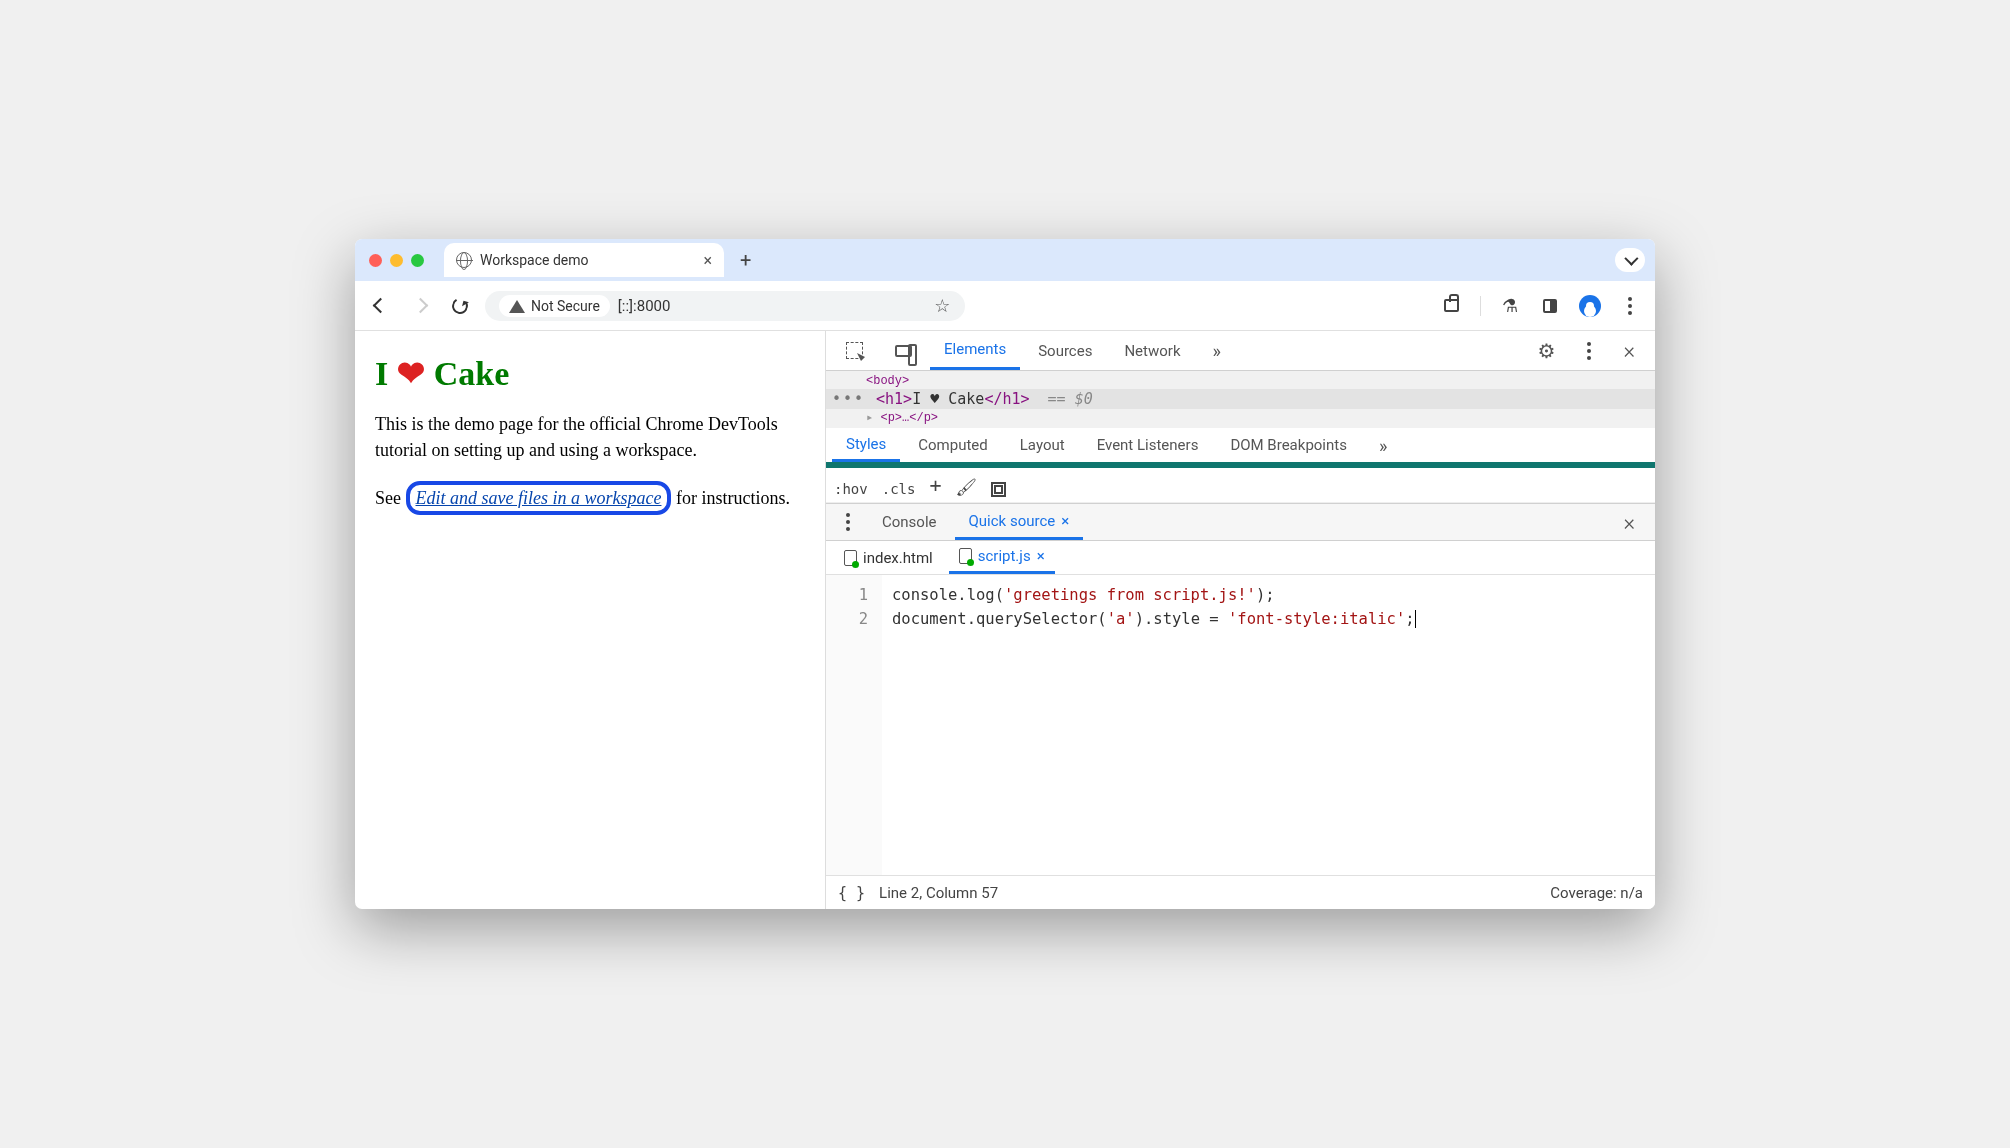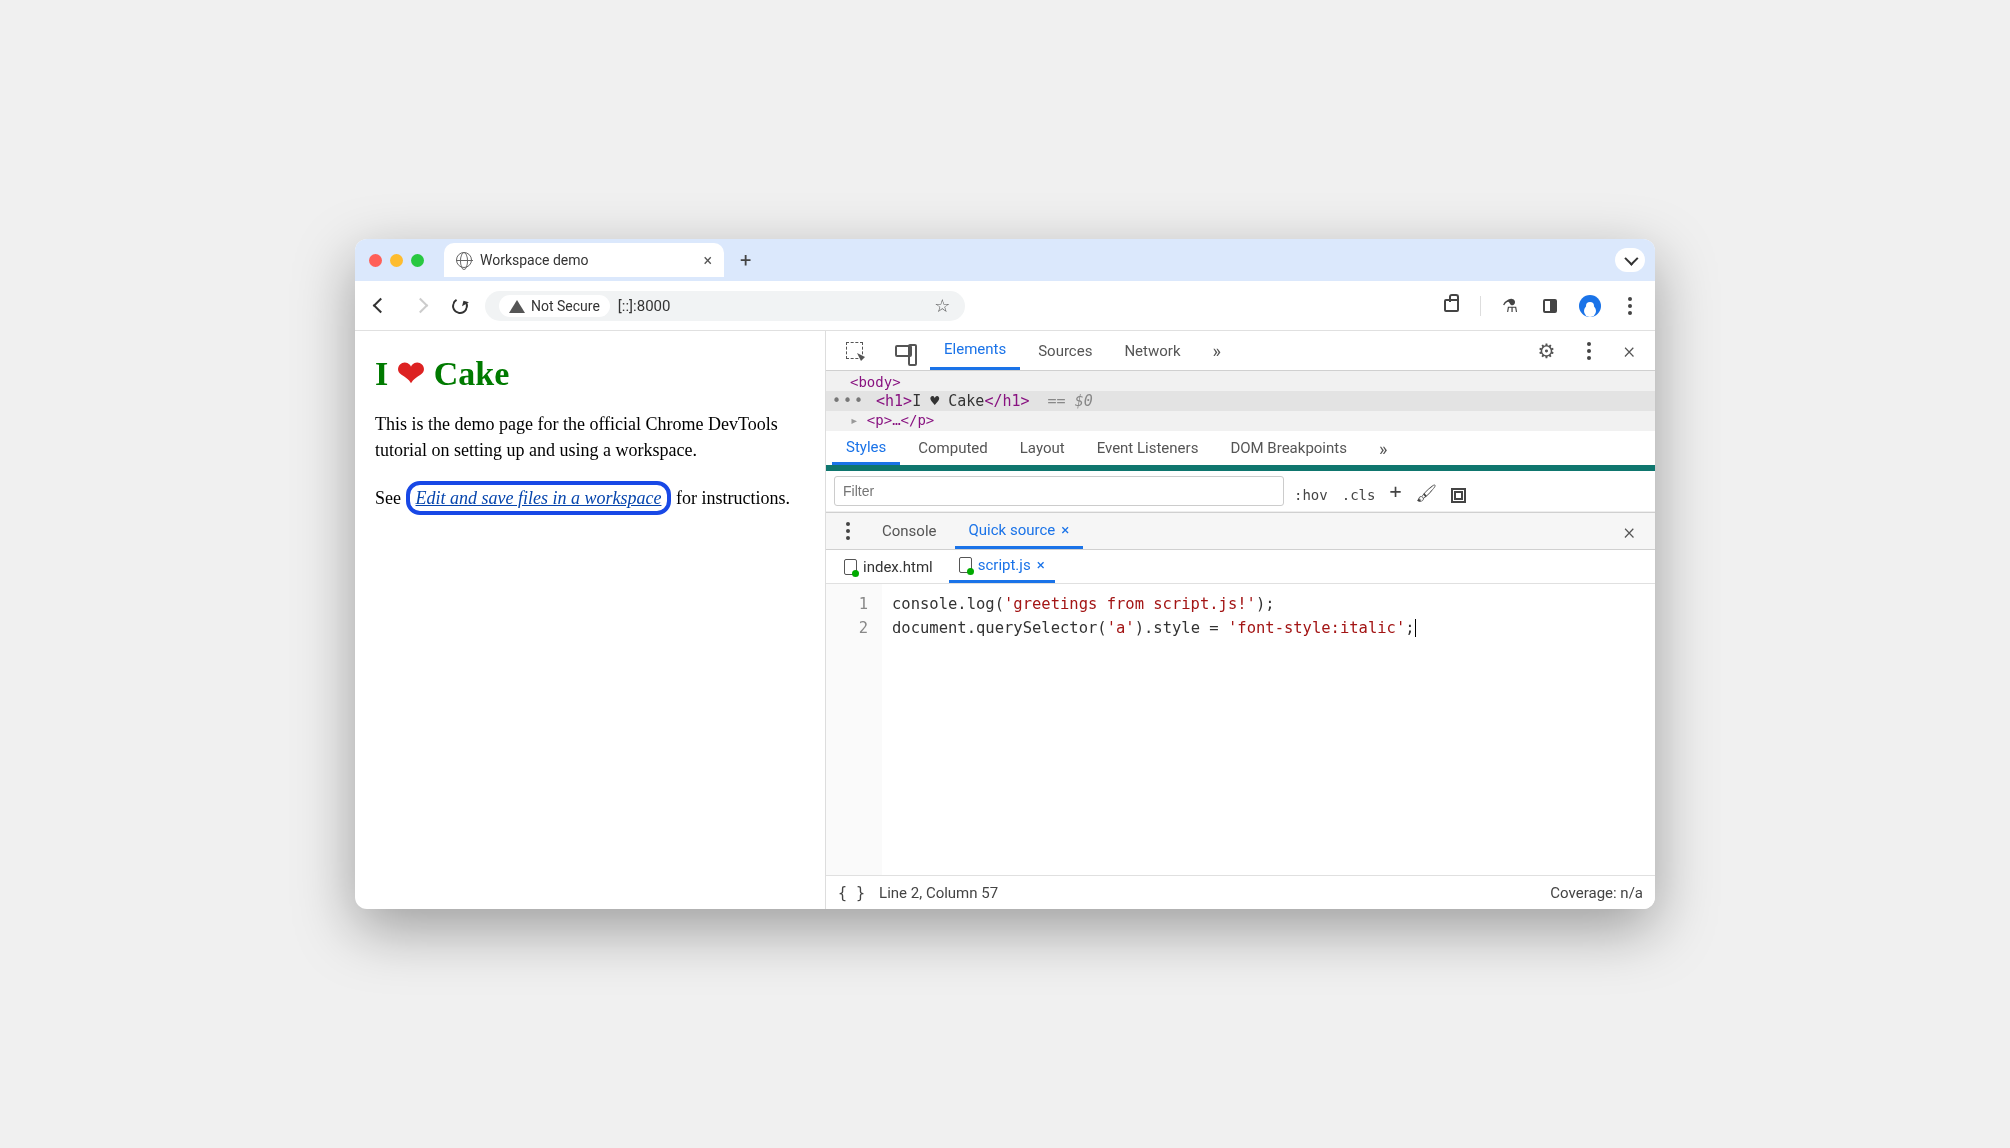--- a/index.html
+++ b/index.html
@@ -8,21 +8,21 @@
     background: #f0f0f0;
     display: flex;
     align-items: center;
     justify-content: center;
     min-height: 100vh;
   }
   .window {
     width: 1300px;
     height: 670px;
     background: #fff;
-    border-radius: 12px;
+    border-radius: 7px;
     overflow: hidden;
     box-shadow: 0 20px 60px rgba(0,0,0,0.35);
     display: flex;
     flex-direction: column;
   }
   
   .tabstrip {
     background: #dbe8fc;
     height: 42px;
     display: flex;
@@ -91,21 +91,21 @@
   .inspect-icon::after{content:'';position:absolute;bottom:-3px;right:-3px;width:8px;height:8px;background:#555;clip-path:polygon(0 0,100% 50%,50% 100%);}
   .device-icon{width:17px;height:12px;border:2px solid #555;border-radius:2px;position:relative;}
   .device-icon::after{content:'';position:absolute;right:-7px;top:-3px;width:5px;height:18px;border:2px solid #555;border-radius:2px;}
   .more-chev{font-size:18px;color:#555;}
   .dt-tabs .spacer{flex:1;}
   .gear{font-size:20px;}
   .x-icon{font-size:22px;font-weight:300;}
 
   .dom-view{background:#f1f1f1;padding:2px 0;font-family:Menlo,Consolas,monospace;font-size:15px;}
   .dom-line{padding:1px 14px 1px 50px;white-space:nowrap;position:relative;}
-  .dom-line.faded{color:#999;padding-left:24px;font-size:14px;}
+  .dom-line.faded{color:#999;padding-left:40px;font-size:12px;font-family:Liberation Mono, monospace;}
   .dom-line.sel{background:#e3e3e3;}
   .dom-line .dots{position:absolute;left:6px;color:#777;letter-spacing:2px;}
   .tag{color:#881280;}
   .eq{color:#888;font-style:italic;}
   .breadcrumb{display:flex;gap:18px;padding:6px 14px;border-top:1px solid #ddd;border-bottom:1px solid #ddd;font-size:16px;color:#a3154b;}
   .breadcrumb .bc{cursor:pointer;}
   .breadcrumb .bc.sel{background:#cfe3fb;padding:0 4px;}
 
   .styles-tabs{height:40px;display:flex;align-items:center;border-bottom:6px solid #0f766e;padding:0 6px;gap:4px;}
   .styles-row{display:flex;align-items:center;padding:5px 8px;gap:10px;border-bottom:1px solid #eee;}
@@ -248,21 +248,20 @@
       <div class="styles-tabs">
         <div class="dt-tab active">Styles</div>
         <div class="dt-tab">Computed</div>
         <div class="dt-tab">Layout</div>
         <div class="dt-tab">Event Listeners</div>
         <div class="dt-tab">DOM Breakpoints</div>
         <div class="dt-tab more-chev">»</div>
       </div>
 
       <div class="styles-row">
-        <input class="filter-input" placeholder="Filter" style="">
         <div class="styles-btns">
           <span>:hov</span>
           <span>.cls</span>
           <span class="plus">+</span>
           <span class="brush">🖌</span>
           <span class="box-icon"></span>
         </div>
       </div>
 
       <div class="drawer-tabs">

